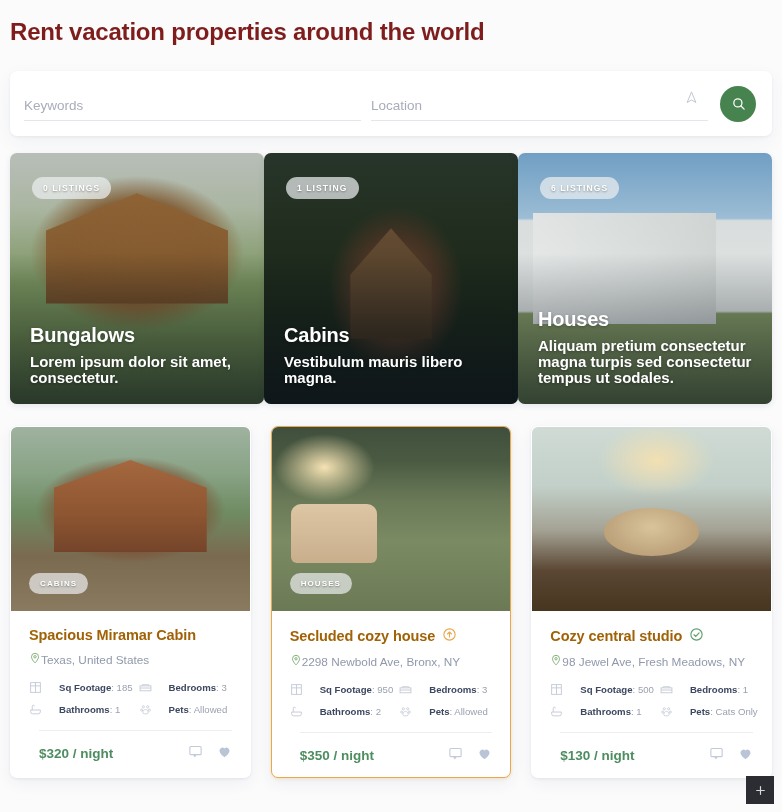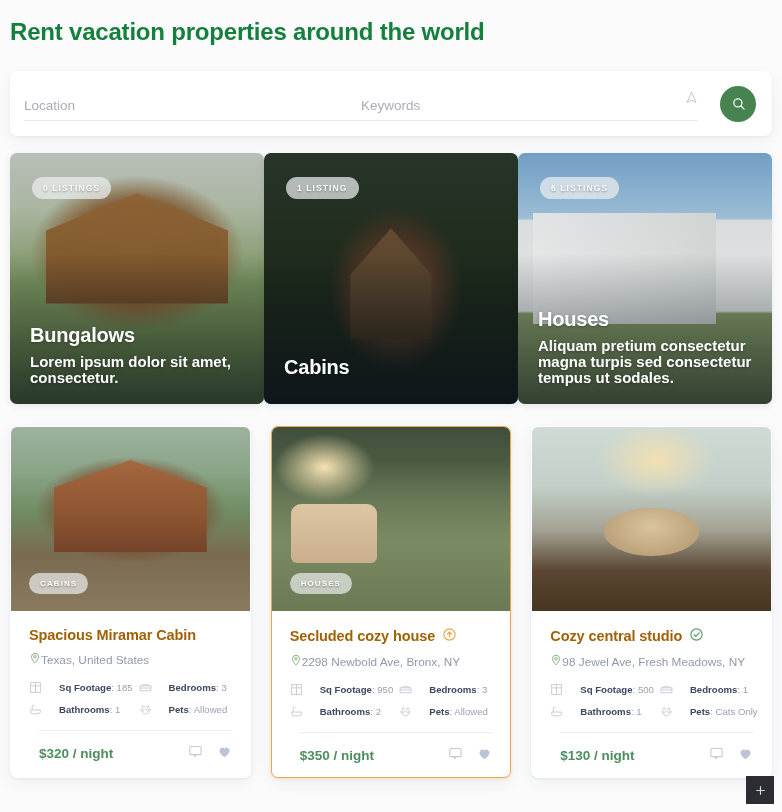--- a/index.html
+++ b/index.html
@@ -14,21 +14,21 @@
     font-family: "Liberation Sans", sans-serif;
     background: #fbfbfc;
     color: #38435a;
     position: relative;
   }
 
   
   .page-title {
     font-size: 24px;
     font-weight: bold;
-    color: #15803d;
+    color: #7f1d1d;
     letter-spacing: -0.2px;
     padding: 12px 0 0 10px;
     line-height: 40px;
   }
 
   
   .search-panel {
     margin: 19px 10px 0 10px;
     background: #ffffff;
     border-radius: 7px;
@@ -298,25 +298,25 @@
     justify-content: center;
     cursor: pointer;
   }
 </style>
 </head>
 <body>
 
 <h1 class="page-title">Rent vacation properties around the world</h1>
 
 <div class="search-panel">
+  <div class="search-field keywords">
+    <input type="text" placeholder="Keywords" style="">
+  </div>
   <div class="search-field location">
     <input type="text" placeholder="Location" style="">
-  </div>
-  <div class="search-field keywords">
-    <input type="text" placeholder="Keywords" style="">
   </div>
   <span class="locate-icon">
     <svg width="15" height="15" viewBox="0 0 24 24" fill="none" stroke="currentColor" stroke-width="1.6">
       <path d="M12 3 L19 20 L12 16 L5 20 Z"></path>
     </svg>
   </span>
   <button class="search-btn">
     <svg width="15" height="15" viewBox="0 0 24 24" fill="none" stroke="#ffffff" stroke-width="2">
       <circle cx="11" cy="11" r="6.5"></circle>
       <line x1="16" y1="16" x2="21" y2="21" stroke-linecap="round"></line>
@@ -335,20 +335,21 @@
       <div class="cat-desc">Lorem ipsum dolor sit amet, consectetur.</div>
     </div>
   </div>
 
   <div class="cat-card">
     <div class="photo ph-cabin"></div>
     <div class="scrim"></div>
     <div class="listing-badge">1 LISTING</div>
     <div class="cat-text">
       <div class="cat-title">Cabins</div>
+      <div class="cat-desc">Vestibulum mauris libero magna.</div>
     </div>
   </div>
 
   <div class="cat-card">
     <div class="photo ph-houses"></div>
     <div class="scrim"></div>
     <div class="listing-badge">6 LISTINGS</div>
     <div class="cat-text">
       <div class="cat-title">Houses</div>
       <div class="cat-desc">Aliquam pretium consectetur magna turpis sed consectetur tempus ut sodales.</div>

